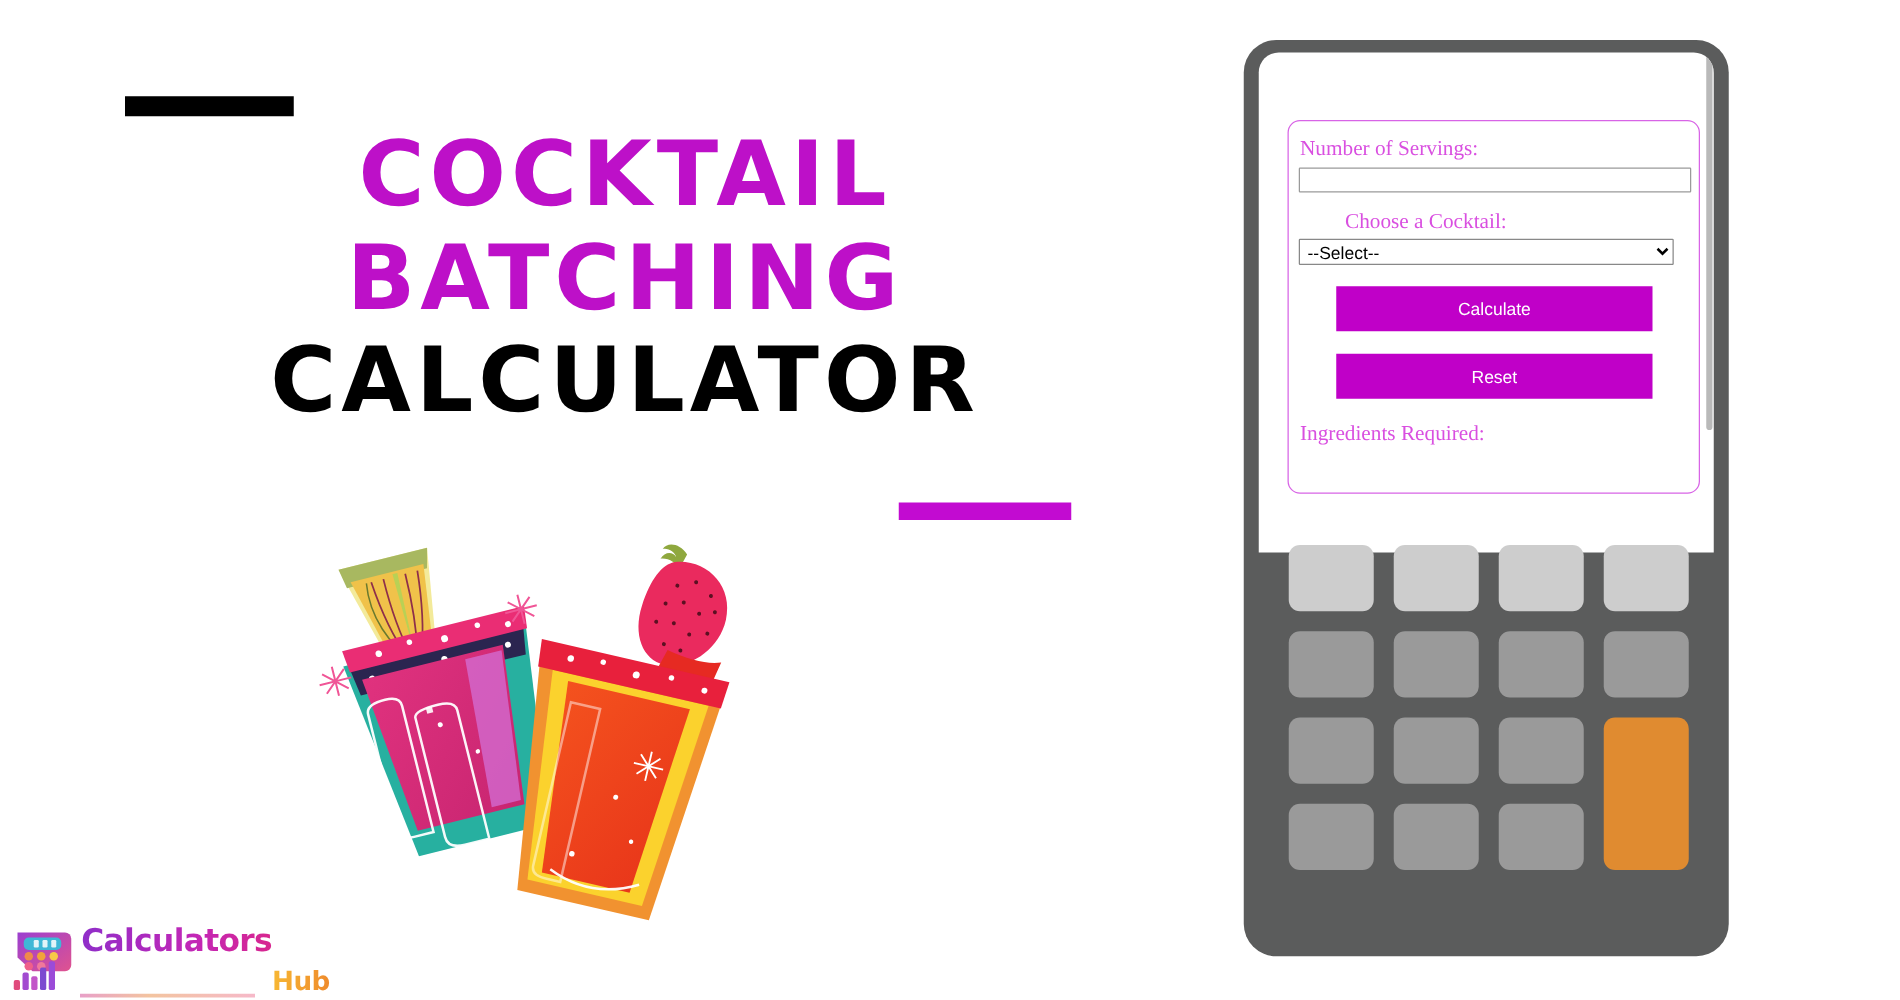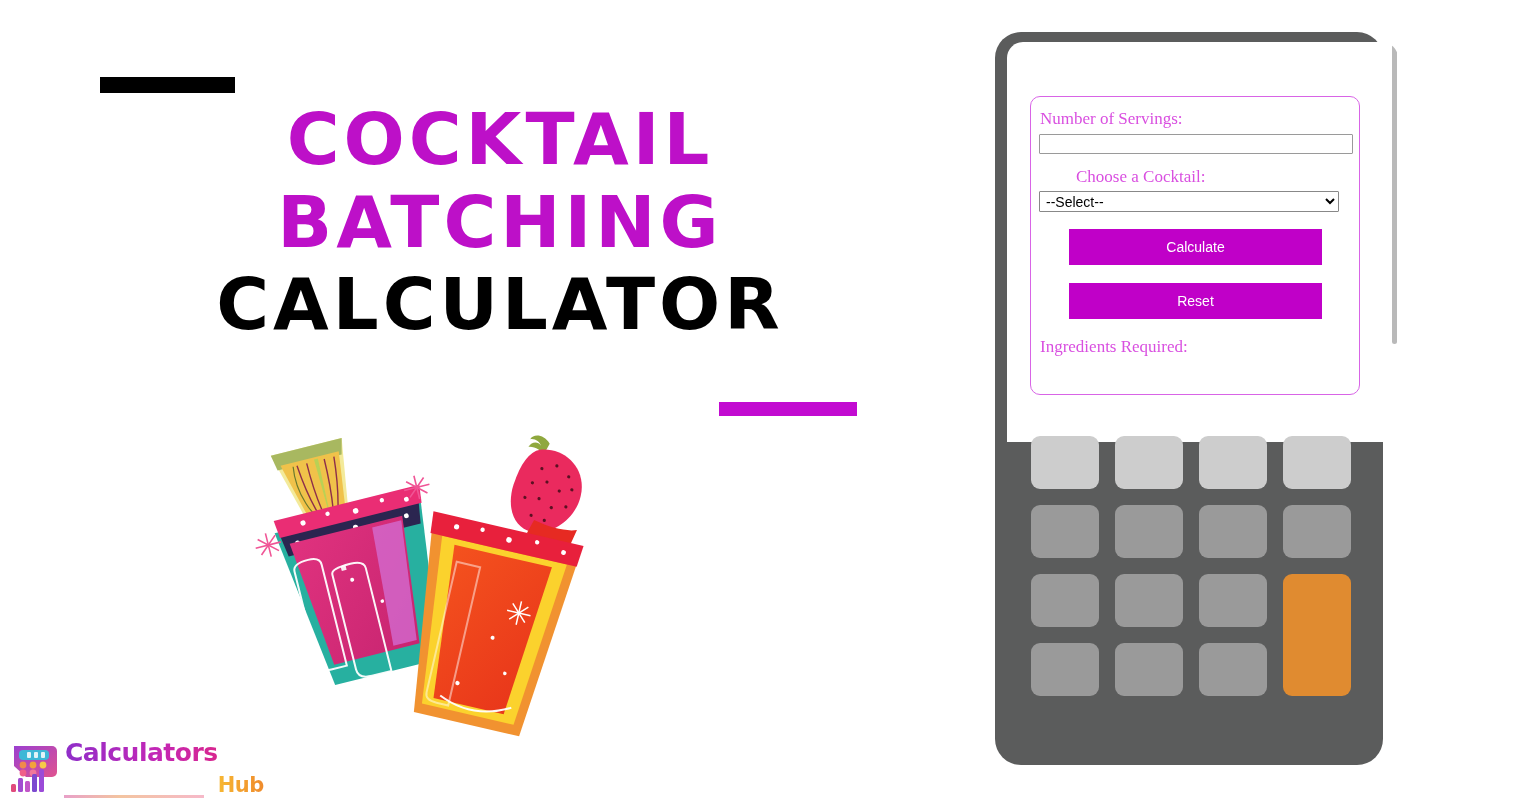--- a/index.html
+++ b/index.html
@@ -129,21 +129,20 @@
   }
   #calculator-screen {
     position: absolute;
     left: 12px;
     top: 10px;
     width: 364px;
     height: 400px;
     background: #ffffff;
     border-radius: 16px 16px 0 0;
     overflow: hidden;
-    padding-left: 27px;
   }
   #screen-scrollbar {
     position: absolute;
     right: 1px;
     top: 2px;
     width: 5px;
     height: 300px;
     background: #b9b9b9;
     border-radius: 3px;
   }

